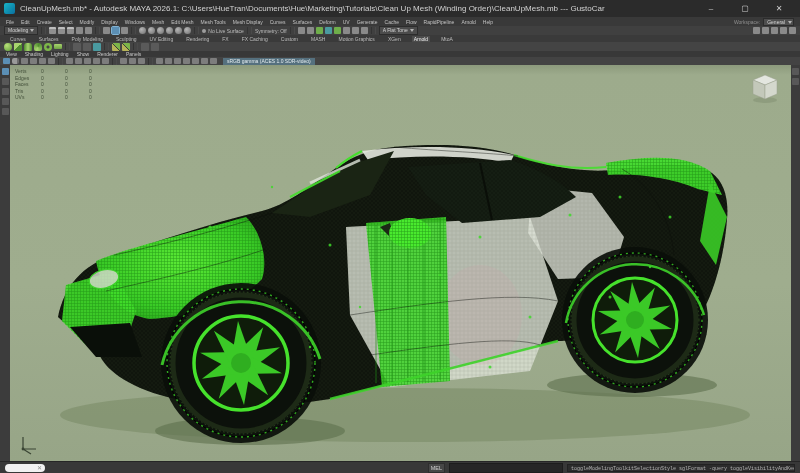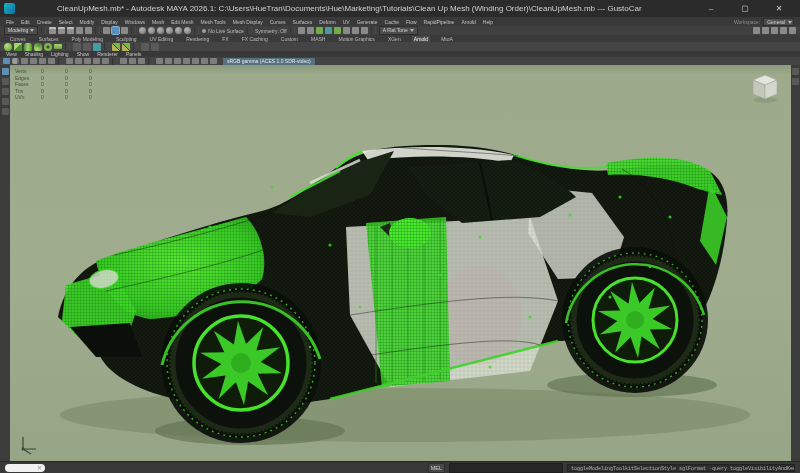--- a/index.html
+++ b/index.html
@@ -3,21 +3,21 @@
 <meta charset="utf-8">
 <style>
   html,body{margin:0;padding:0;background:#222;}
   .app{position:relative;width:800px;height:473px;font-family:"Liberation Sans",sans-serif;
        background:#3c3c3c;overflow:hidden;user-select:none;}
   
   .titlebar{position:absolute;left:0;top:0;width:800px;height:17px;background:#2b2b2b;
             display:flex;align-items:center;gap:5px;padding:0 4px;box-sizing:border-box;}
   .maya-ico{width:11px;height:11px;border-radius:2px;flex:0 0 auto;
             background:linear-gradient(135deg,#19b5c8 0%,#0f8fb0 55%,#0c6fa0 100%);}
-  .title-txt{font-size:8px;color:#d2d2d2;white-space:nowrap;overflow:hidden;flex:1 1 auto;margin-left:37px;}
+  .title-txt{font-size:8px;color:#d2d2d2;white-space:nowrap;overflow:hidden;flex:1 1 auto;}
   .winbtns{display:flex;flex:0 0 auto;}
   .winbtn{width:34px;height:17px;color:#cfcfcf;font-size:8px;display:flex;align-items:center;
           justify-content:center;}
   
   .menubar{position:absolute;left:0;top:17px;width:800px;height:9px;background:#393939;
            display:flex;align-items:center;padding:0 6px;box-sizing:border-box;gap:7px;}
   .mi{font-size:5px;color:#c3c3c3;white-space:nowrap;}
   .ws{margin-left:auto;display:flex;align-items:center;gap:3px;}
   .ws-label{font-size:5px;color:#8f8f8f;}
   .ws-chip{font-size:5px;color:#d8d8d8;background:#4e4e4e;border:1px solid #2c2c2c;

